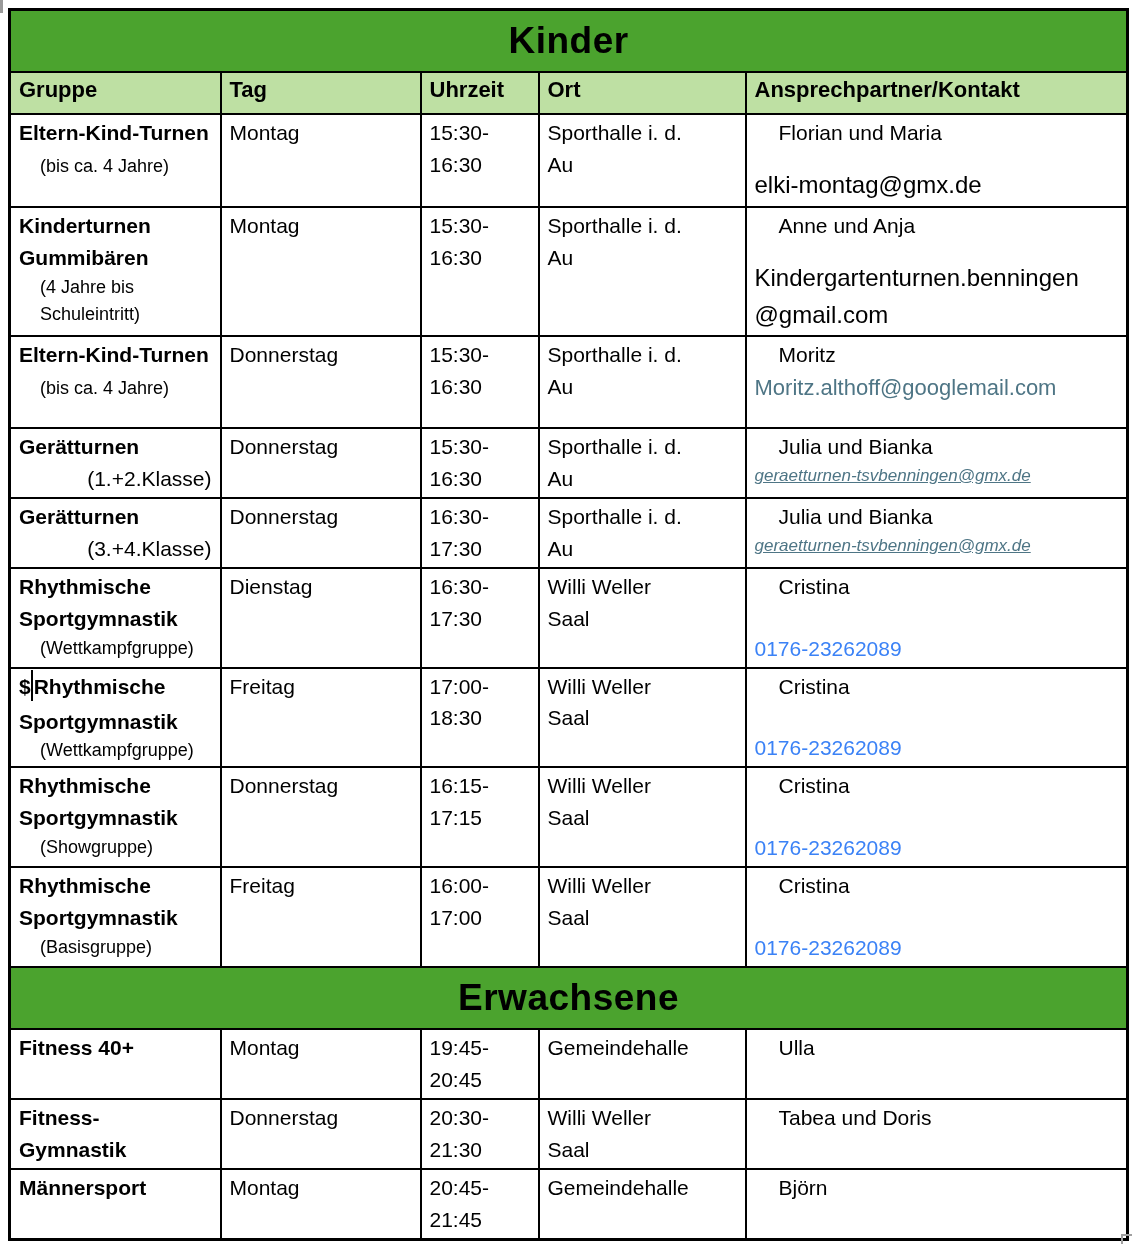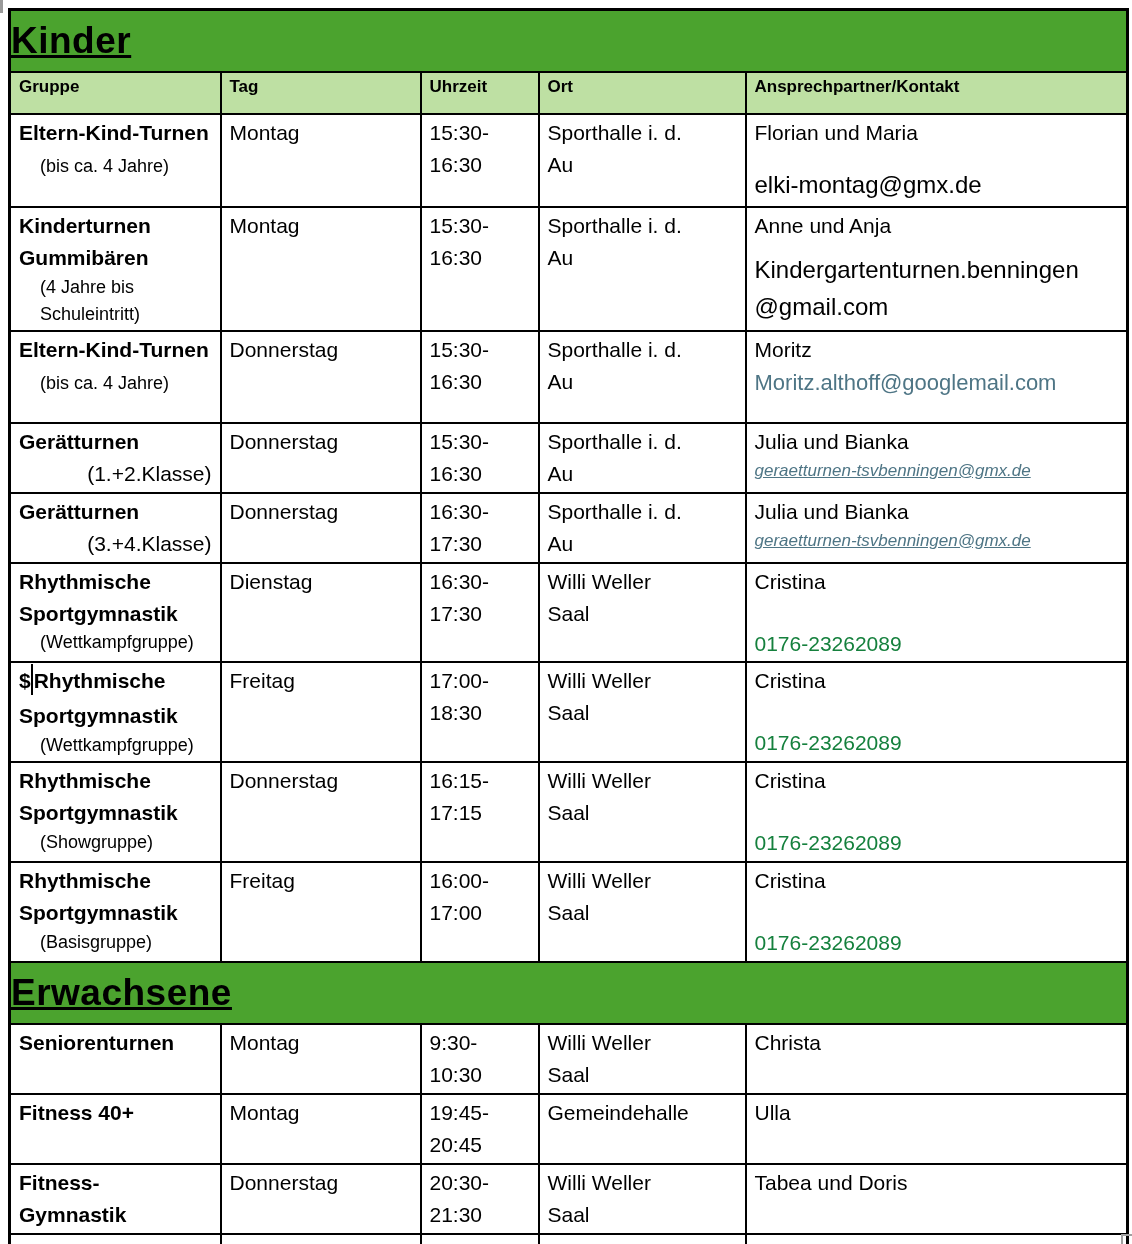--- a/index.html
+++ b/index.html
@@ -12,42 +12,42 @@
     position:absolute;left:8px;top:8px;width:1118px;
     border-collapse:collapse;table-layout:fixed;
     border:3px solid var(--border-black,#000);
   }
   td,th{
     border:2px solid var(--border-black,#000);
     vertical-align:top;padding:2px 8px;overflow:hidden;
   }
   td.banner{
     background:var(--banner-green,#4BA32E);
-    text-align:left;font-size:37px;font-weight:600;
-    padding:2px 0;letter-spacing:0.5px;text-decoration:underline;
+    text-align:center;font-size:37px;font-weight:600;
+    padding:2px 0;letter-spacing:0.5px;
   }
   th{
     background:var(--header-green,#BEE0A3);
-    font-size:17px;text-align:left;padding-top:4px;height:34px;
+    font-size:22px;text-align:left;padding-top:4px;height:34px;
   }
   td{font-size:21px;line-height:1.52;}
   .pre{white-space:pre-line;margin-left:28px;}
   .group-cell{white-space:pre-line;}
   .group-title{font-weight:700;margin-top:20px;}
   .group-note{font-weight:400;}
   .group-note.small{font-size:18px;line-height:1.5;margin-left:21px;}
   .group-note.normal{font-size:21px;text-align:right;}
   .group-note.block{display:block;}
   .caret{
     display:inline-block;width:2px;height:31px;background:#000;
     vertical-align:text-top;position:relative;top:-5px;margin-right:1px;
   }
-  .k-name{font-size:21px;}
+  .k-name{font-size:21px;margin-left:24px;}
   .k-line{white-space:pre-line;display:block;}
-  .k-line.plain{font-size:21px;color:#15803d;text-decoration:none;}
+  .k-line.plain{font-size:21px;color:#3b82f6;text-decoration:none;}
   .k-line.plain-small{font-size:24px;color:#000;text-decoration:none;}
   .k-line.link-large{font-size:22px;color:var(--link-blue,#4E7585);cursor:pointer;}
   .k-line.link-small{font-size:17px;color:var(--link-blue,#4E7585);text-decoration:underline;cursor:pointer;font-style:italic;}
   .top-left-mark{
     position:absolute;left:0;top:0;width:3px;height:13px;
     background:#9a9a9a;
   }
   .resize-handle{
     position:absolute;left:1121px;top:1234px;width:9px;height:8px;
     border-top:2px solid var(--handle-gray,#A0A0A0);
@@ -95,21 +95,21 @@
         <tr style="height: 119px;">
           <td class="group-cell"><b class="group-title">Kinderturnen
 Gummibären</b><span class="group-note small block">(4 Jahre bis Schuleintritt)</span></td>
           <td class="tag-cell pre">Montag</td>
           <td class="uhrzeit-cell pre">15:30-
 16:30</td>
           <td class="ort-cell pre">Sporthalle i. d.
 Au</td>
           <td class="kontakt-cell">
             <div class="k-name">Anne und Anja</div>
-            <div class="k-line plain-small" style="margin-top: 10px;">Kindergartenturnen.benningen
+            <div class="k-line plain-small" style="margin-top: 18px;">Kindergartenturnen.benningen
 @gmail.com</div>
           </td>
         </tr>
         <tr style="height: 92px;">
           <td class="group-cell"><b class="group-title">Eltern-Kind-Turnen</b> <span class="group-note small">(bis ca. 4 Jahre)</span></td>
           <td class="tag-cell pre">Donnerstag</td>
           <td class="uhrzeit-cell pre">15:30-
 16:30</td>
           <td class="ort-cell pre">Sporthalle i. d.
 Au</td>
@@ -191,31 +191,20 @@
 Saal</td>
           <td class="kontakt-cell">
             <div class="k-name">Cristina</div>
             <div class="k-line plain" style="margin-top: 30px;">0176-23262089</div>
           </td>
         </tr>
         <tr>
           <td class="banner" colspan="5" style="height: 51px;">Erwachsene</td>
         </tr>
         <tr style="height: 65px;">
-          <td class="group-cell"><b class="group-title">Seniorenturnen</b></td>
-          <td class="tag-cell pre">Montag</td>
-          <td class="uhrzeit-cell pre">9:30-
-10:30</td>
-          <td class="ort-cell pre">Willi Weller
-Saal</td>
-          <td class="kontakt-cell">
-            <div class="k-name">Christa</div>
-          </td>
-        </tr>
-        <tr style="height: 65px;">
           <td class="group-cell"><b class="group-title">Fitness 40+</b></td>
           <td class="tag-cell pre">Montag</td>
           <td class="uhrzeit-cell pre">19:45-
 20:45</td>
           <td class="ort-cell pre">Gemeindehalle</td>
           <td class="kontakt-cell">
             <div class="k-name">Ulla</div>
           </td>
         </tr>
         <tr style="height: 65px;">

